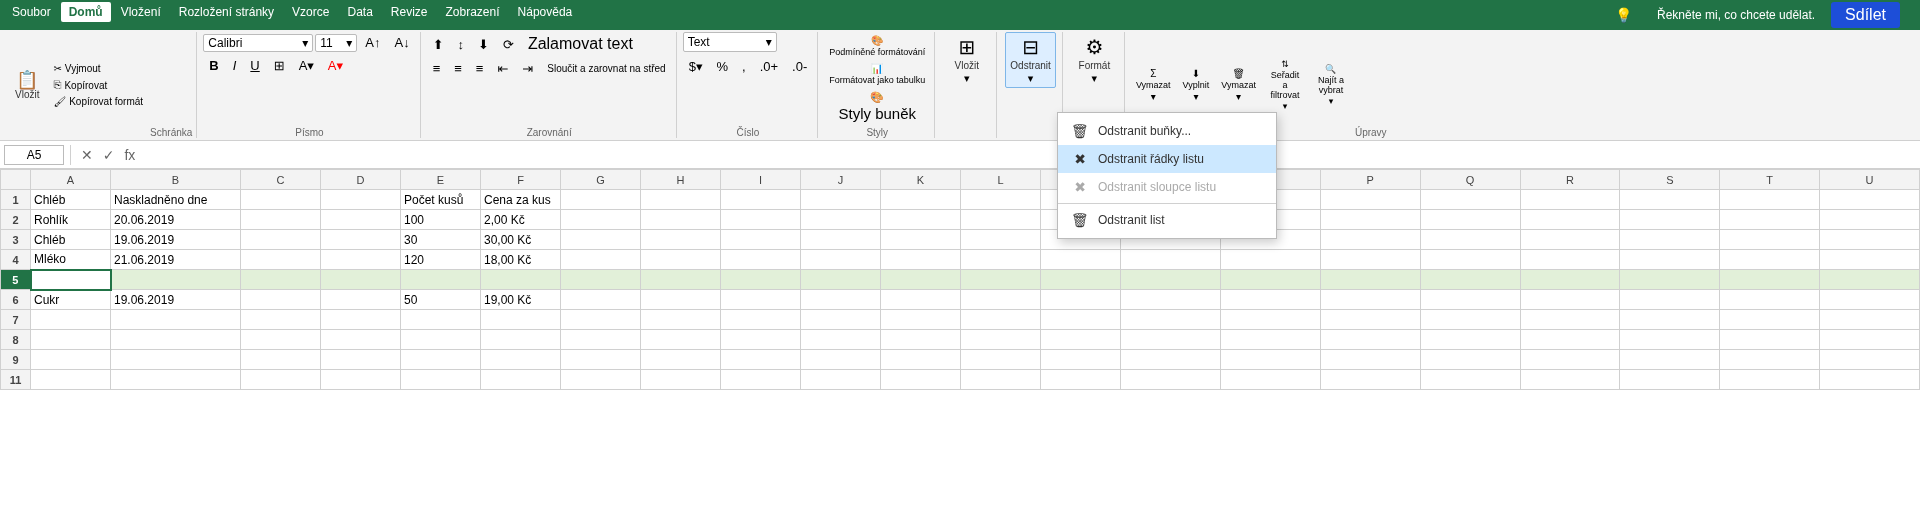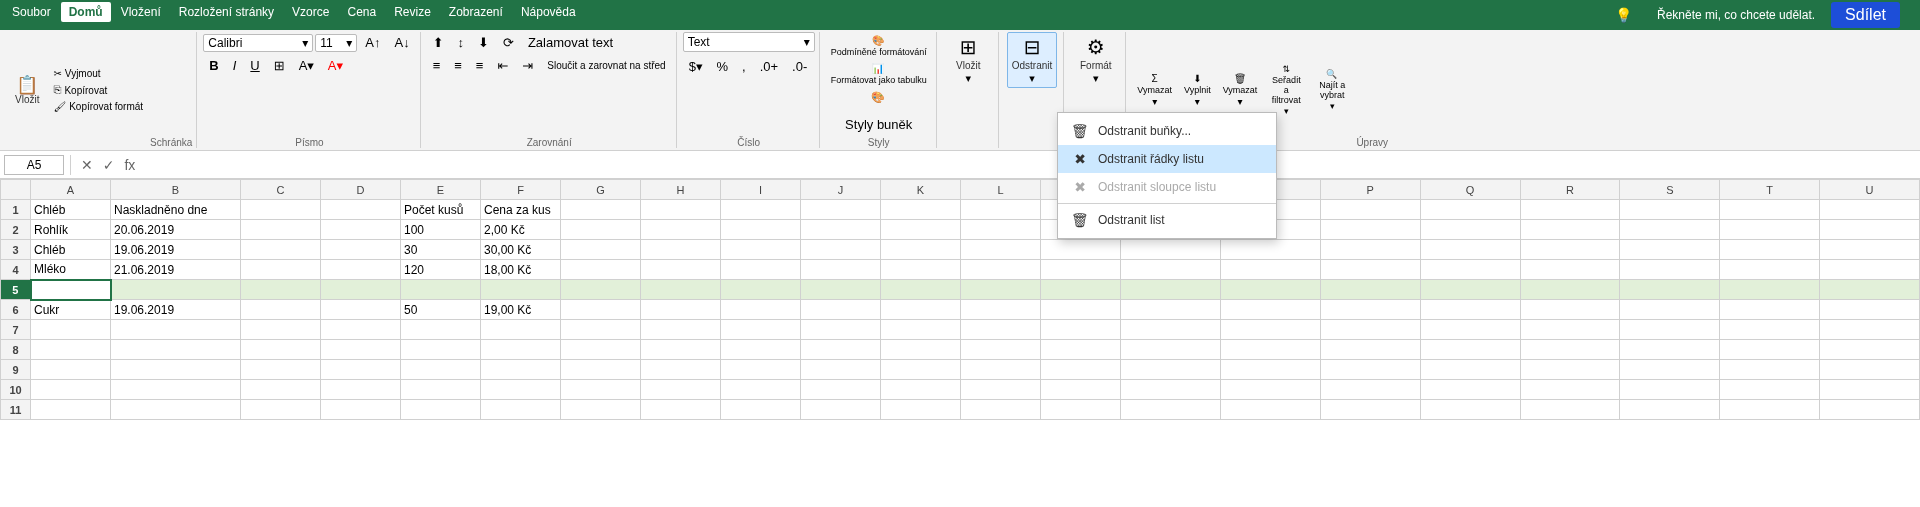--- a/index.html
+++ b/index.html
@@ -31,21 +31,21 @@
     .font-selector { display: flex; align-items: center; border: 1px solid #bbb; border-radius: 2px; padding: 1px 4px; background: #fff; cursor: pointer; width: 110px; font-size: 12px; justify-content: space-between; }
     .font-size-selector { display: flex; align-items: center; border: 1px solid #bbb; border-radius: 2px; padding: 1px 4px; background: #fff; cursor: pointer; width: 42px; font-size: 12px; justify-content: space-between; }
     .font-btn { border: 1px solid transparent; border-radius: 2px; padding: 2px 5px; cursor: pointer; font-size: 13px; background: none; }
     .format-row { display: flex; align-items: center; gap: 2px; }
 
     
     .align-group { border-right: 1px solid #d0d0d0; padding: 0 4px; display: flex; flex-direction: column; gap: 2px; min-width: 130px; }
 
     
     .number-group { border-right: 1px solid #d0d0d0; padding: 0 4px; min-width: 120px; display: flex; flex-direction: column; gap: 2px; justify-content: center; }
-    .number-dropdown { display: flex; align-items: center; border: 1px solid #bbb; border-radius: 2px; padding: 2px 4px; background: #fff; cursor: pointer; width: 132px; font-size: 12px; justify-content: space-between; }
+    .number-dropdown { display: flex; align-items: center; border: 1px solid #bbb; border-radius: 2px; padding: 2px 4px; background: #fff; cursor: pointer; width: 94px; font-size: 12px; justify-content: space-between; }
 
     
     .styles-group { border-right: 1px solid #d0d0d0; padding: 0 4px; display: flex; flex-direction: column; align-items: center; justify-content: center; min-width: 80px; }
 
     
     .tb-btn.highlighted { background: #ddeeff; border-color: #7eb6e8; }
 
     
     .editing-group { padding: 0 4px; display: flex; flex-direction: row; align-items: center; gap: 2px; min-width: 140px; }
 
@@ -99,21 +99,21 @@
 </head>
 <body>
 
 <div class="ribbon">
   <div class="menu-bar">
     <span>Soubor</span>
     <span class="active">Domů</span>
     <span>Vložení</span>
     <span>Rozložení stránky</span>
     <span>Vzorce</span>
-    <span>Cena</span>
+    <span>Data</span>
     <span>Revize</span>
     <span>Zobrazení</span>
     <span>Nápověda</span>
     <div class="ribbon-right">
       <span style="font-size:14px;">💡</span>
       <span style="font-size:12px;">Řekněte mi, co chcete udělat.</span>
       <button class="share-btn">Sdílet</button>
     </div>
   </div>
 </div>
@@ -165,21 +165,21 @@
     </div>
     <div class="toolbar-group-label">Písmo</div>
   </div>
 
   <div class="align-group">
     <div class="font-row">
       <button class="font-btn">⬆</button>
       <button class="font-btn">↕</button>
       <button class="font-btn">⬇</button>
       <button class="font-btn">⟳</button>
-      <button class="font-btn" style="font-size:13px;">Zalamovat text</button>
+      <button class="font-btn" style="font-size:16px;">Zalamovat text</button>
     </div>
     <div class="format-row">
       <button class="font-btn">≡</button>
       <button class="font-btn">≡</button>
       <button class="font-btn">≡</button>
       <button class="font-btn">⇤</button>
       <button class="font-btn">⇥</button>
       <button class="font-btn" style="font-size:10px;">Sloučit a zarovnat na střed</button>
     </div>
     <div class="toolbar-group-label">Zarovnání</div>
@@ -204,21 +204,21 @@
     <div class="tb-btn" style="font-size:10px;white-space:normal;text-align:center;">
       <span>🎨</span>
       <span style="font-size:9px;">Podmíněné formátování</span>
     </div>
     <div class="tb-btn" style="font-size:10px;white-space:normal;text-align:center;">
       <span>📊</span>
       <span style="font-size:9px;">Formátovat jako tabulku</span>
     </div>
     <div class="tb-btn">
       <span>🎨</span>
-      <span style="font-size:13px;margin-top:12px;">Styly buněk</span>
+      <span style="font-size:15px;">Styly buněk</span>
     </div>
     <div class="toolbar-group-label">Styly</div>
   </div>
 
   <div class="toolbar-group">
     <div class="tb-btn">
       <span style="font-size:20px;">⊞</span>
       <span class="tb-label">Vložit</span>
       <span>▾</span>
     </div>
@@ -525,44 +525,20 @@
             <td></td>
             <td></td>
             <td></td>
             <td></td>
             <td></td>
             <td></td>
             <td></td>
             <td></td>
           </tr>
           <tr>
-            <th class="row-num">10</th>
-            <td></td>
-            <td></td>
-            <td></td>
-            <td></td>
-            <td></td>
-            <td></td>
-            <td></td>
-            <td></td>
-            <td></td>
-            <td></td>
-            <td></td>
-            <td></td>
-            <td></td>
-            <td></td>
-            <td></td>
-            <td></td>
-            <td></td>
-            <td></td>
-            <td></td>
-            <td></td>
-            <td></td>
-          </tr>
-          <tr>
             <th class="row-num">11</th>
             <td></td>
             <td></td>
             <td></td>
             <td></td>
             <td></td>
             <td></td>
             <td></td>
             <td></td>
             <td></td>

